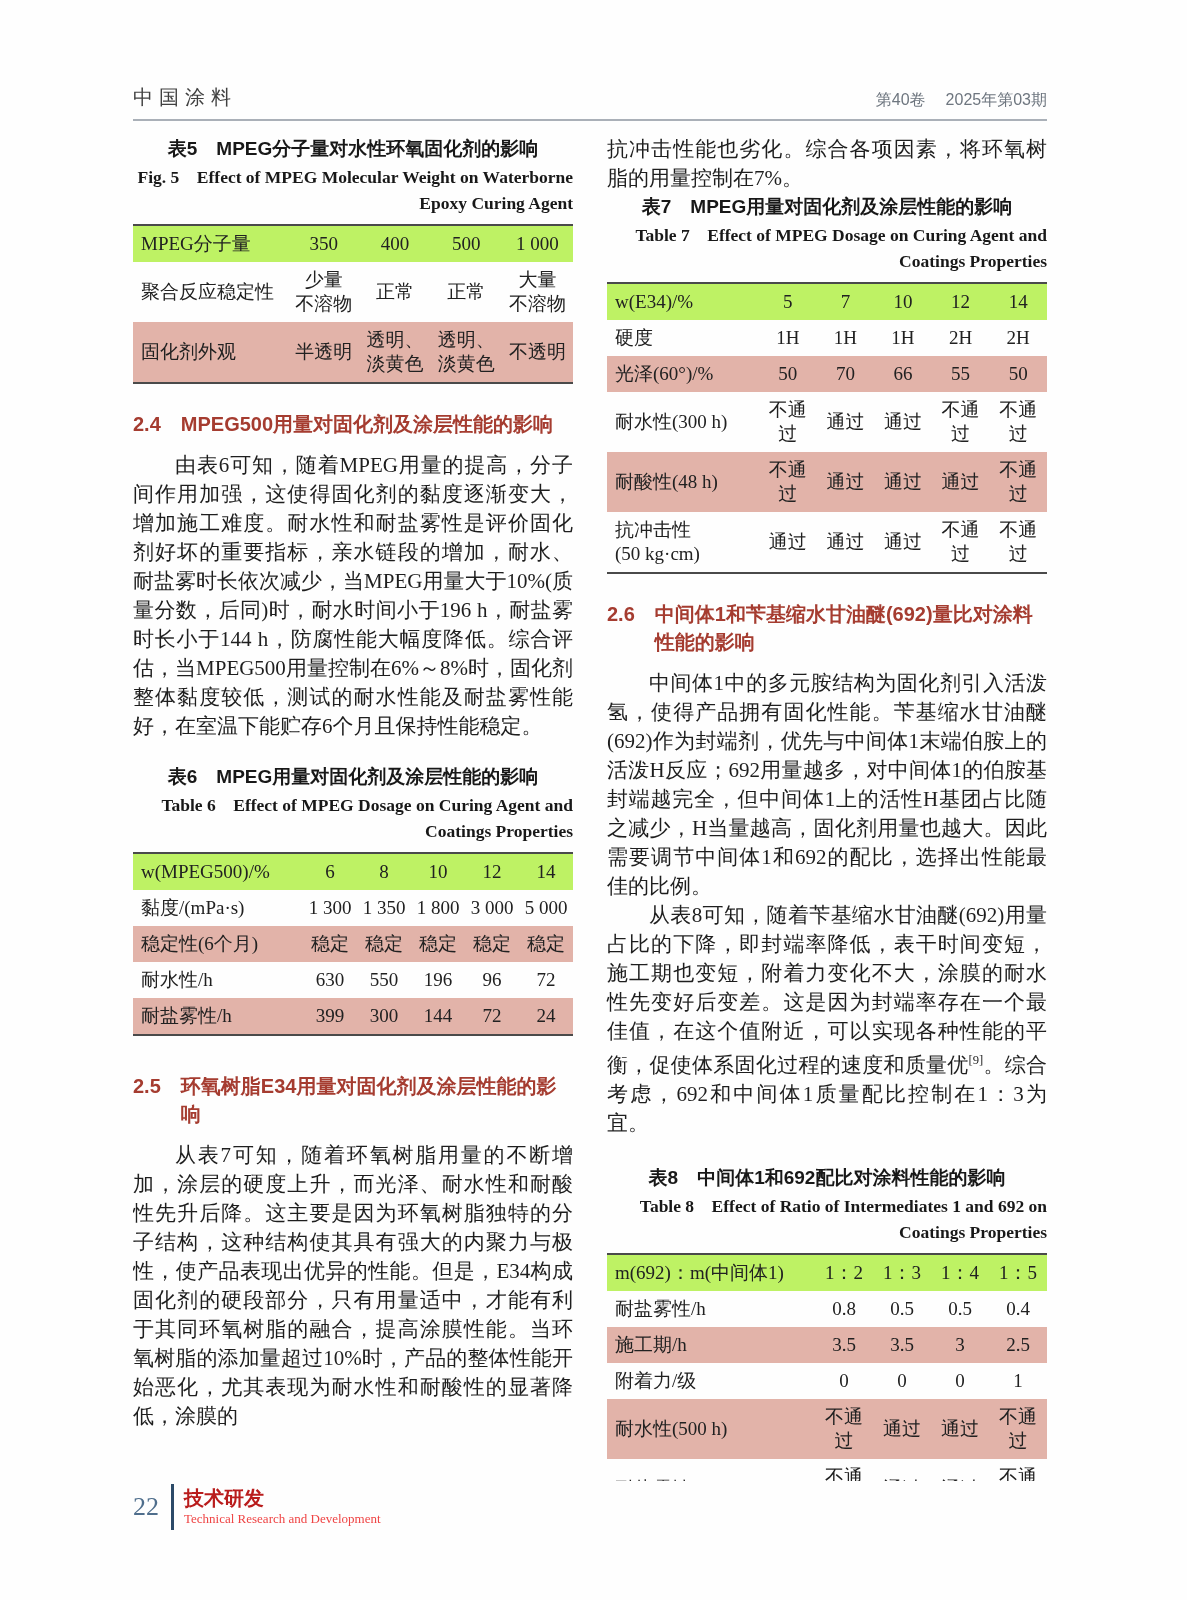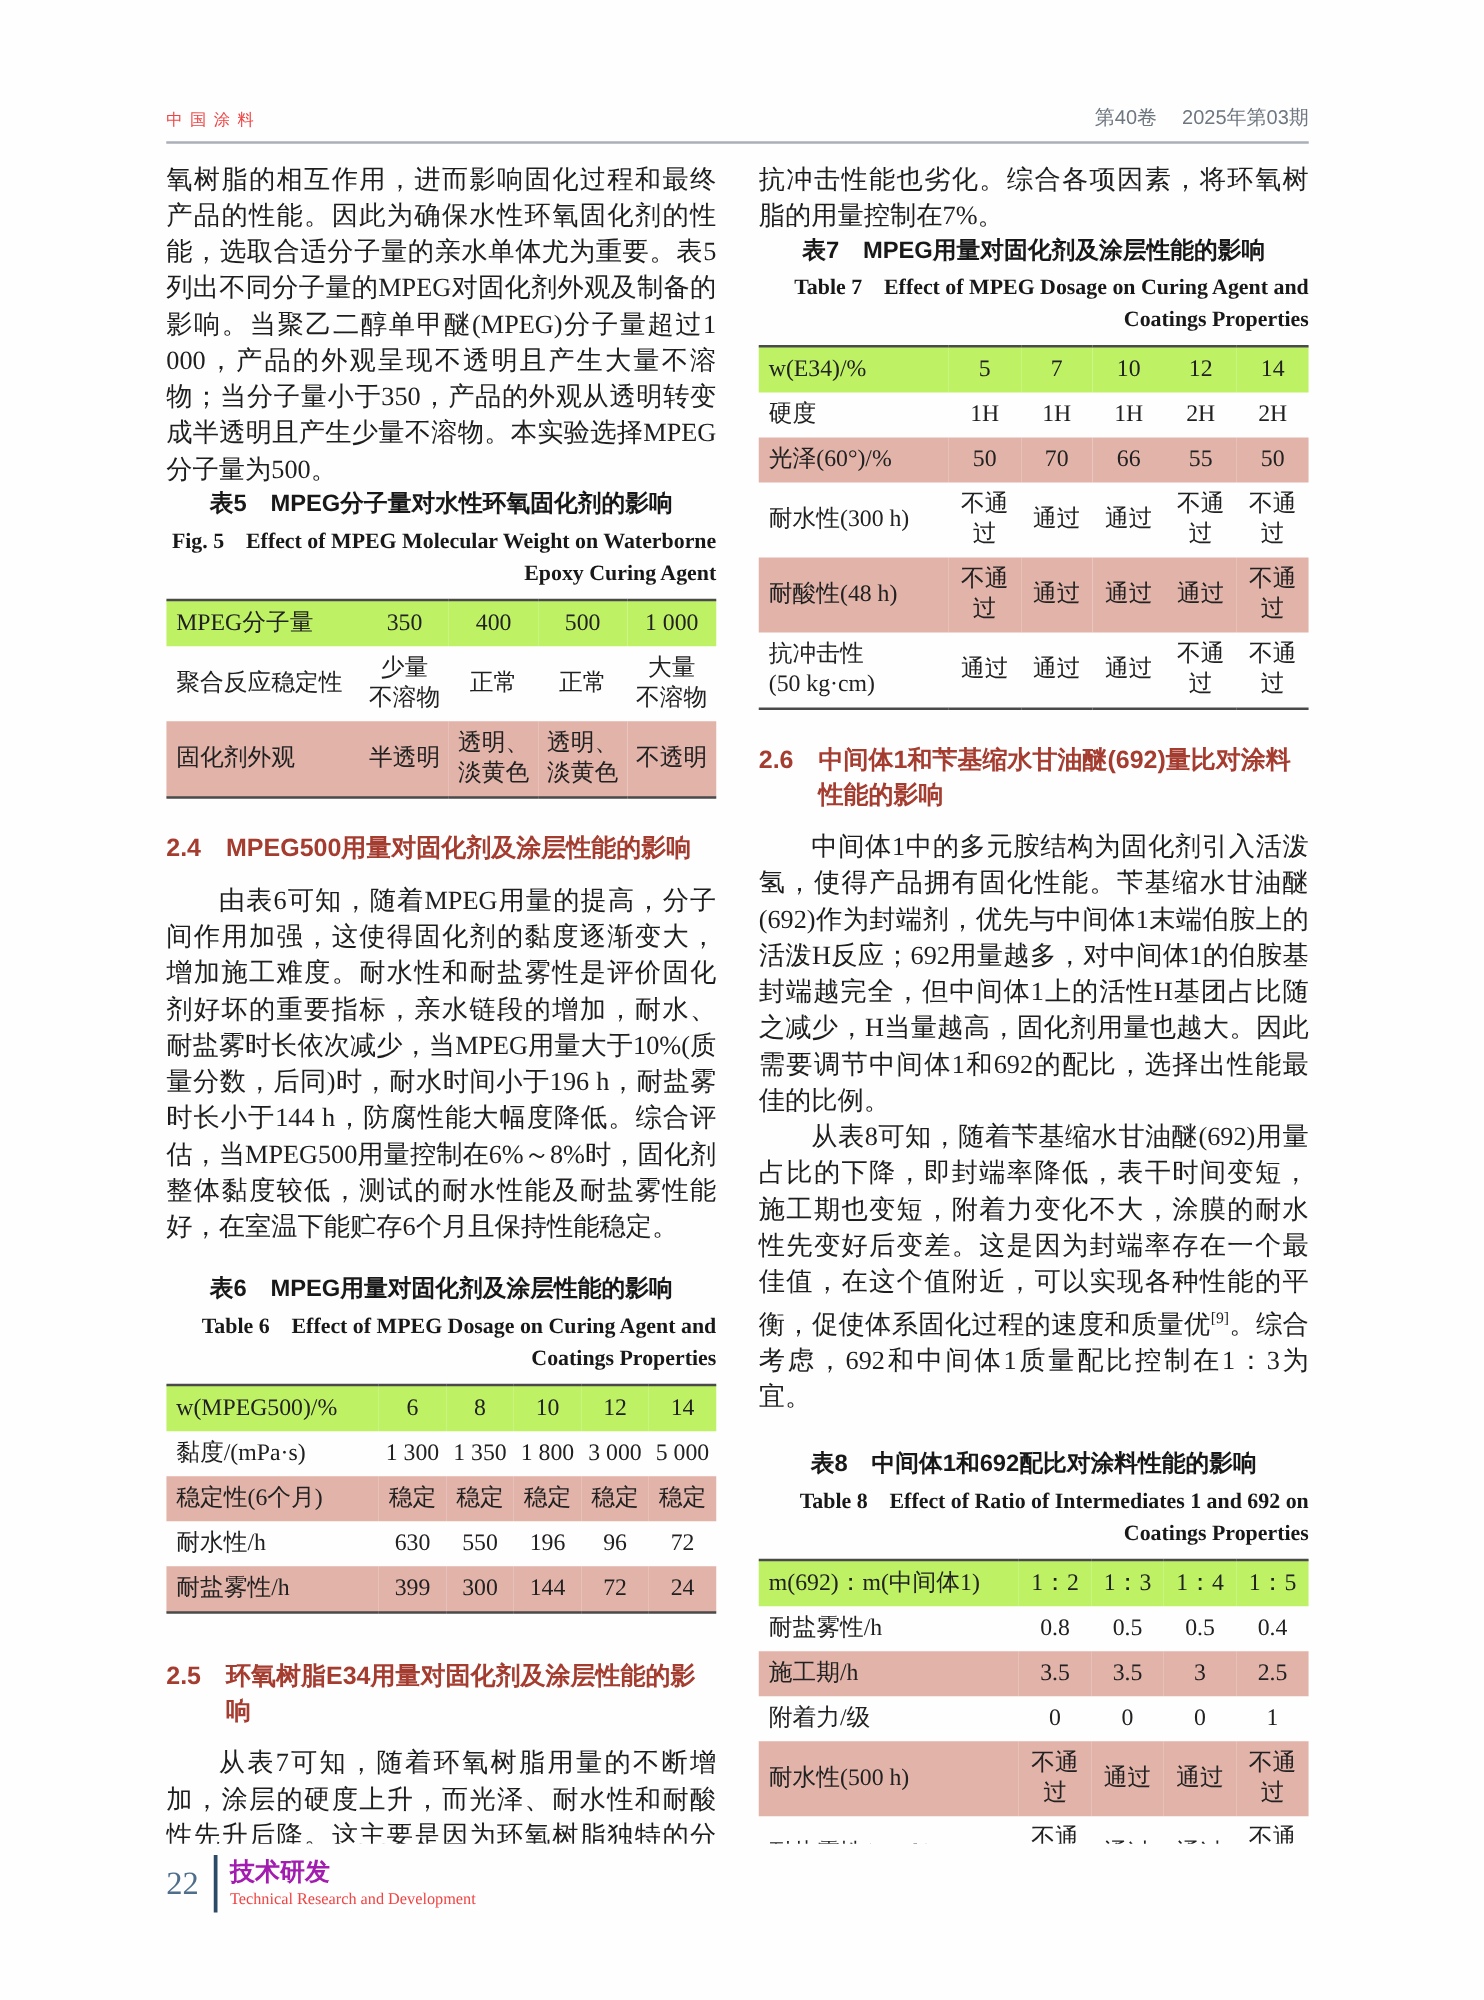--- a/index.html
+++ b/index.html
@@ -9,21 +9,21 @@
     font-family:"Liberation Serif","DejaVu Serif",serif;
     color:#212121;
   }
   
   .pg-header {
     margin:0 140px 0 133px; padding-top:84px; padding-bottom:8px;
     border-bottom:2px solid #aab0b8;
     display:flex; justify-content:space-between; align-items:flex-end;
     font-family:"Liberation Sans","DejaVu Sans",sans-serif;
   }
-  .journal { font-size:13px; color:#ef4444; letter-spacing:6px; }
+  .journal { font-size:20px; color:#404040; letter-spacing:6px; }
   .issue  { font-size:16px; color:#6e767f; }
   .issue .vol { margin-right:20px; }
   
   .content {
     margin:14px 140px 0 133px; height:1346px; overflow:hidden;
     display:flex; gap:34px;
   }
   .col { flex:1 1 0; min-width:0; }
   .para {
     margin:0; font-size:21px; line-height:29px; text-align:justify;
@@ -70,41 +70,40 @@
   
   .pg-footer {
     position:absolute; left:133px; top:1484px;
     display:flex; align-items:center;
   }
   .page-num { font-size:26px; color:#4f6e8c; margin-right:12px; }
   .footer-bar { width:3px; height:46px; background:#2c4a68; margin-right:10px; }
   .footer-col { display:flex; flex-direction:column; }
   .footer-zh {
     font-family:"Liberation Sans","DejaVu Sans",sans-serif;
-    font-weight:bold; font-size:20px; color:#a21caf; line-height:24px;
+    font-weight:bold; font-size:20px; color:#b91c1c; line-height:24px;
   }
   .footer-en { font-size:13px; color:#ef4444; line-height:18px; }
 </style>
 </head>
 <body>
 
 <div class="page">
 
   <div class="pg-header">
     <span class="journal">中国涂料</span>
     <span class="issue">
       <span class="vol">第40卷</span><span>2025年第03期</span>
     </span>
   </div>
 
   <div class="content">
 
     <div class="col col-left">
 
-      <p class="para noindent">氧树脂的相互作用，进而影响固化过程和最终产品的性能。因此为确保水性环氧固化剂的性能，选取合适分子量的亲水单体尤为重要。表5列出不同分子量的MPEG对固化剂外观及制备的影响。当聚乙二醇单甲醚(MPEG)分子量超过1 000，产品的外观呈现不透明且产生大量不溶物；当分子量小于350，产品的外观从透明转变成半透明且产生少量不溶物。本实验选择MPEG分子量为500。</p>
 
       <div class="table-block">
         <div class="tbl-title-zh">表5　MPEG分子量对水性环氧固化剂的影响</div>
         <div class="tbl-title-en">Fig. 5　Effect of MPEG Molecular Weight on Waterborne Epoxy Curing Agent</div>
         <table class="t5">
           <colgroup>
               <col class="c0">
               <col>
               <col>
               <col>

